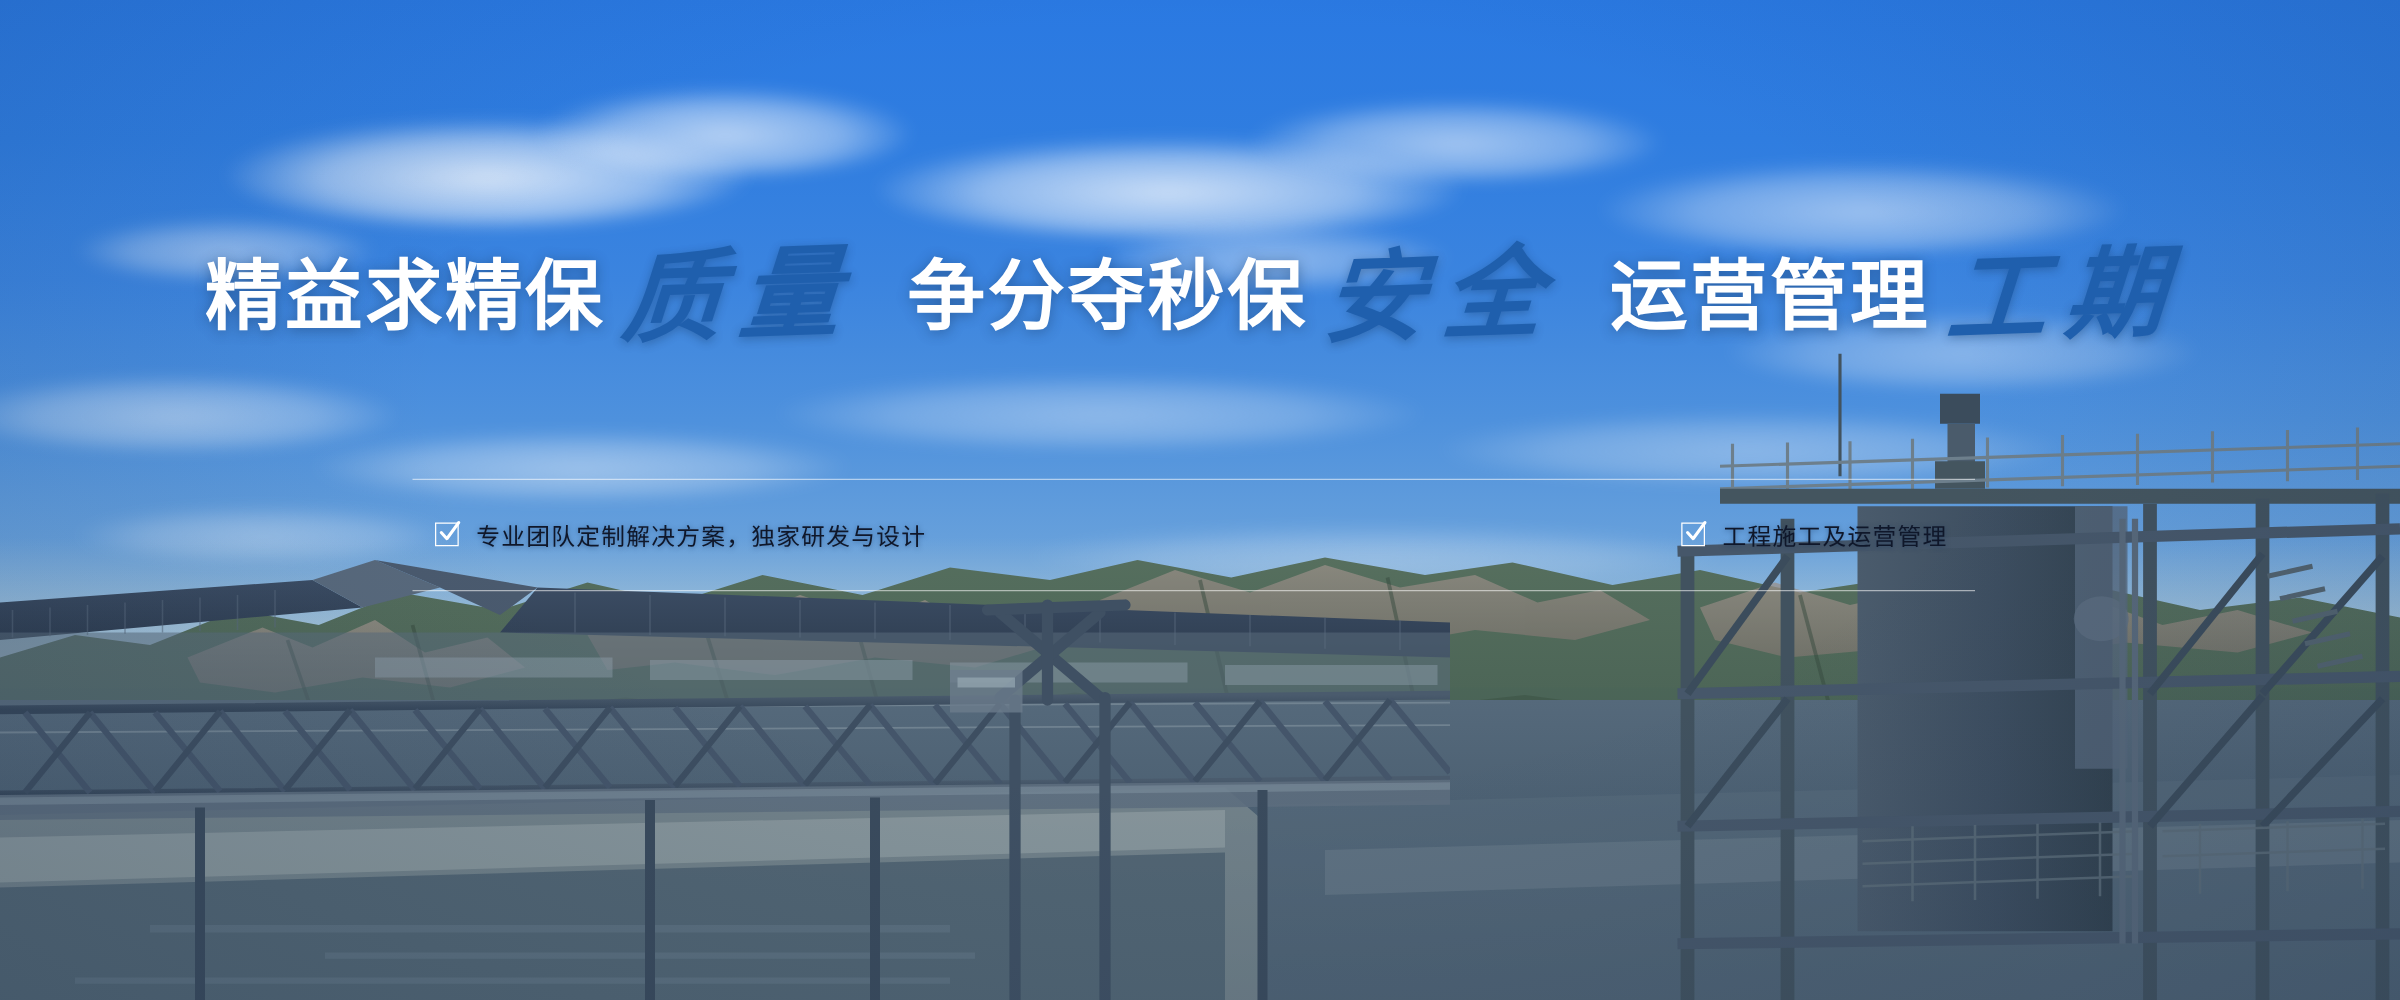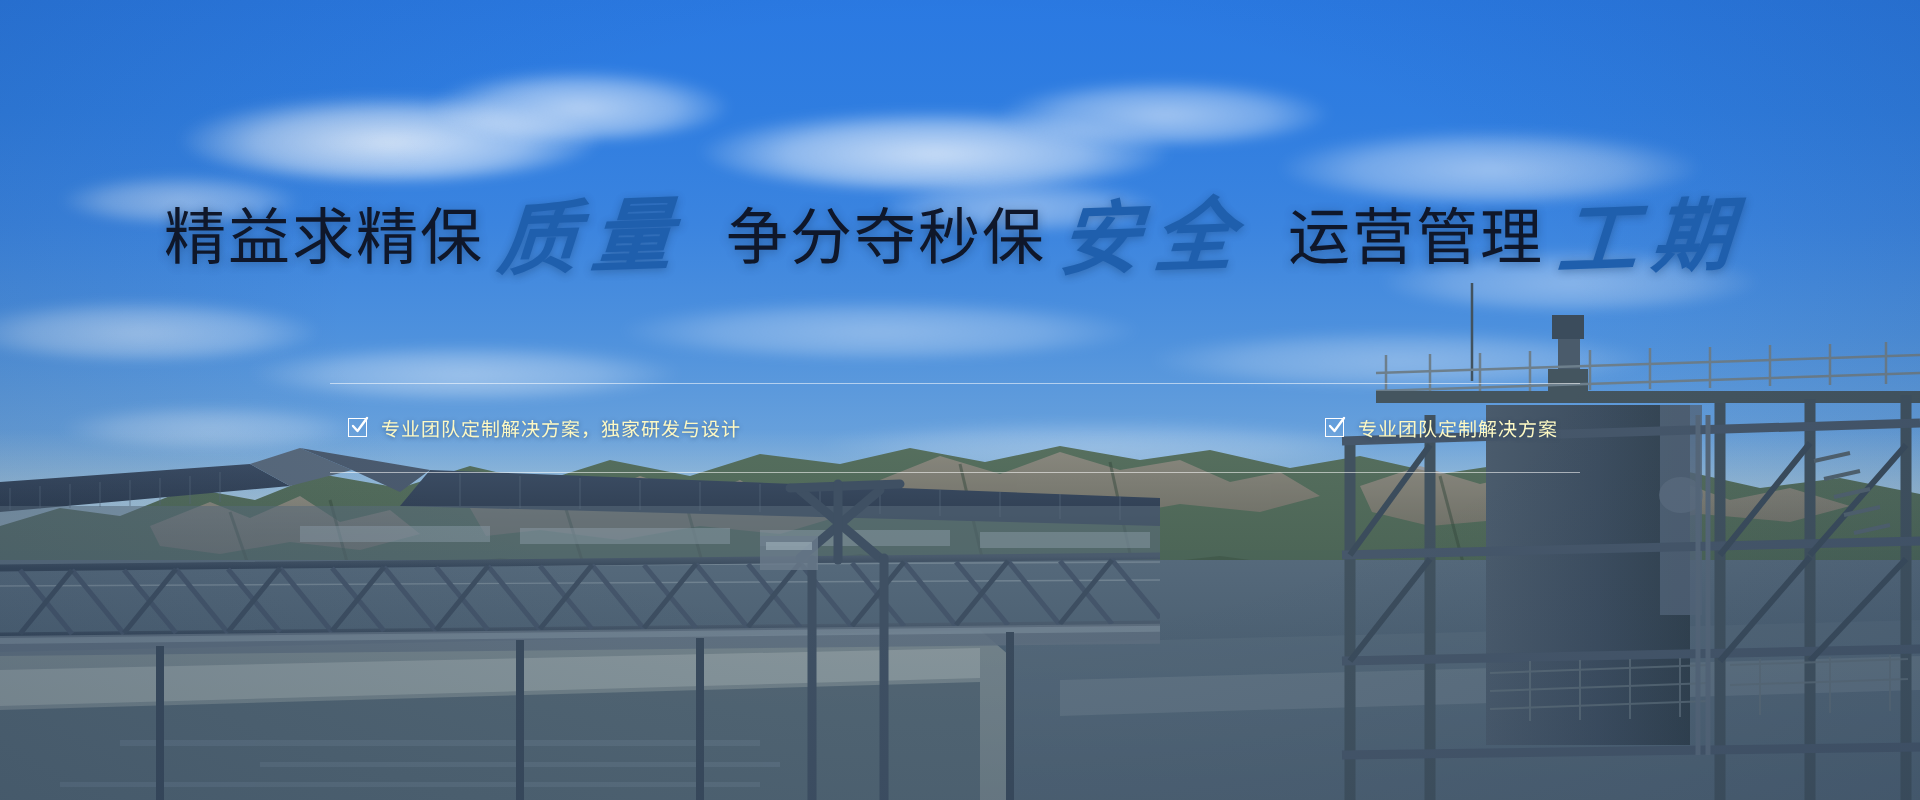--- a/index.html
+++ b/index.html
@@ -57,21 +57,21 @@
 
   
   .content{position:absolute;left:0;top:0;width:1920px;height:800px;}
 
   .headline{
     position:absolute;left:0;top:198px;width:1920px;
     text-align:center;white-space:nowrap;
     line-height:1;
   }
   .hl-plain{
-    font-size:62px;font-weight:normal;color:#0f172a;
+    font-size:62px;font-weight:bold;color:#ffffff;
     letter-spacing:2px;
     text-shadow:0 2px 10px rgba(20,50,90,.45);
     vertical-align:middle;
   }
   .hl-cal{
     font-size:80px;font-weight:bold;color:#1f5fad;
     font-family:"Liberation Serif","DejaVu Serif",serif;
     font-style:italic;letter-spacing:14px;
     margin:0 10px 0 14px;
     vertical-align:middle;
@@ -92,21 +92,21 @@
     display:flex;align-items:center;justify-content:space-between;
     padding:0 22px 0 18px;
   }
   .feature{display:flex;align-items:center;white-space:nowrap;}
   .chk{
     width:19px;height:19px;flex:0 0 19px;margin-right:14px;
     border:1.5px solid #ffffff;position:relative;
   }
   .chk svg{position:absolute;left:1px;top:-3px;width:20px;height:20px;}
   .feat-label{
-    color:#fef9c3;font-size:19px;letter-spacing:1px;
+    color:#0f172a;font-size:19px;letter-spacing:1px;
     text-shadow:0 1px 4px rgba(20,50,90,.5);
   }
 
   
   .grade{position:absolute;inset:0;pointer-events:none;
     background:
       radial-gradient(ellipse at 50% 40%,rgba(0,0,0,0) 45%,rgba(18,38,70,.18) 100%);}
 </style>
 </head>
 <body>
@@ -426,19 +426,19 @@
         </span>
         <span class="feat-label">专业团队定制解决方案，独家研发与设计</span>
       </div>
 
       <div class="feature">
         <span class="chk">
           <svg viewBox="0 0 20 20">
               <path d="M3 10 L7.5 15 L17 2" stroke="#ffffff" stroke-width="2.4" fill="none" stroke-linecap="round" stroke-linejoin="round"></path>
             </svg>
         </span>
-        <span class="feat-label">专业团队定制解决方案</span>
+        <span class="feat-label">工程施工及运营管理</span>
       </div>
 
 
     </div>
   </div>
 </div>
 
 </body></html>

